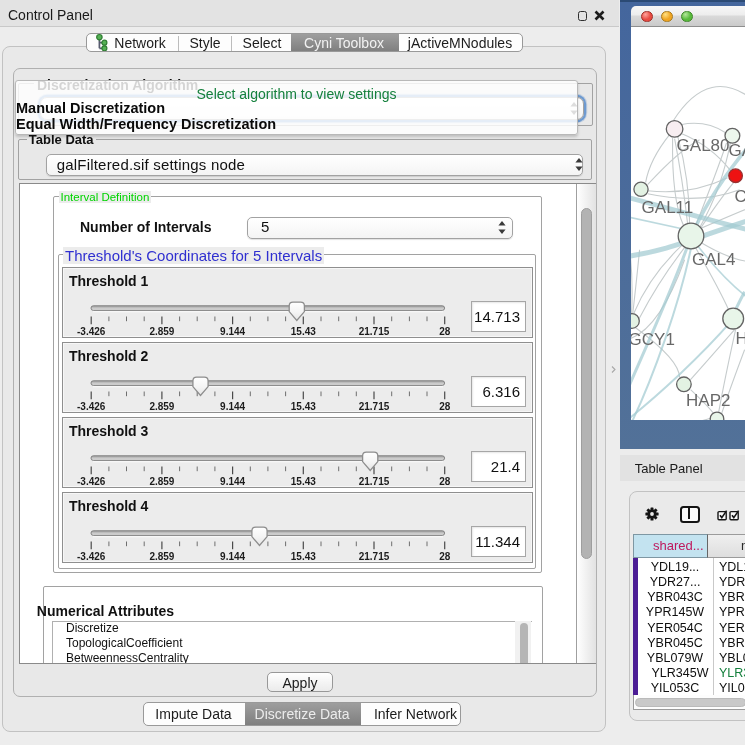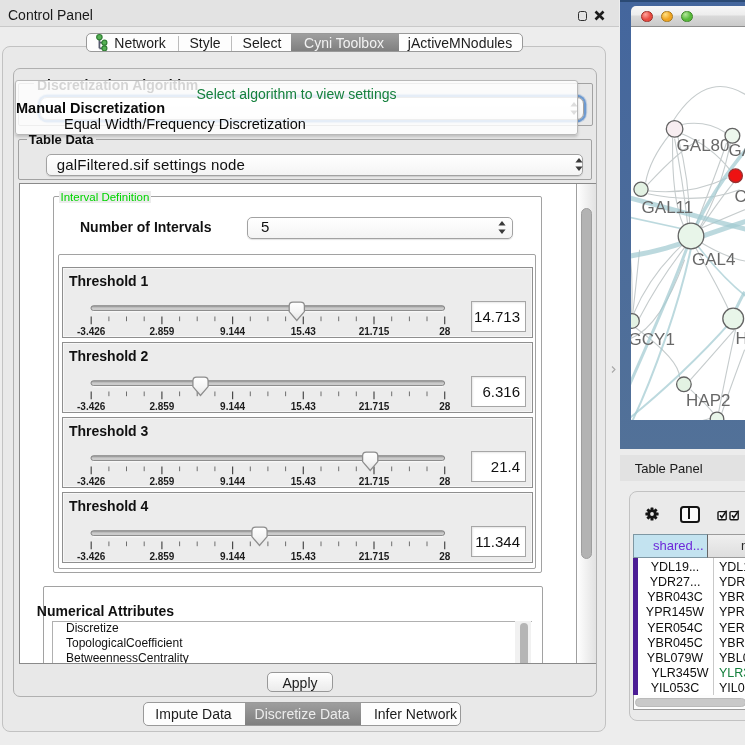--- a/index.html
+++ b/index.html
@@ -29,21 +29,21 @@
 <div class="combo" style="left:46px;top:153.5px;width:537px;height:22.5px;"></div>
 <div style="position:absolute;left:56.7px;top:156.5px;font-size:15px;line-height:15px;font-weight:normal;color:#111;white-space:nowrap;letter-spacing:0.2px;">galFiltered.sif settings node</div>
 <svg width="8" height="13" style="position:absolute;left:575px;top:158px;" xmlns="http://www.w3.org/2000/svg">
     <path d="M4,0 L7.6,4.6 L0.4,4.6 Z" fill="#3a3a3a"></path>
     <path d="M4,13 L0.4,8.4 L7.6,8.4 Z" fill="#3a3a3a"></path>
   </svg>
 <div style="position:absolute;left:15px;top:80.1px;width:563px;height:55.4px;background:rgba(255,255,255,0.82);
 border:1px solid #b8b8b8;border-radius:3px;box-shadow:0 2px 3px rgba(0,0,0,0.18);"></div>
 <div style="position:absolute;left:296.5px;top:86.5px;transform:translateX(-50%);font-size:14px;line-height:14px;font-weight:normal;color:#15803d;white-space:nowrap;">Select algorithm to view settings</div>
 <div style="position:absolute;left:16px;top:101px;font-size:14.5px;line-height:14.5px;font-weight:bold;color:#0a0a0a;white-space:nowrap;">Manual Discretization</div>
-<div style="position:absolute;left:16px;top:117px;font-size:14.5px;line-height:14.5px;font-weight:normal;color:#0a0a0a;white-space:nowrap;margin-left:48px;">Equal Width/Frequency Discretization</div>
+<div style="position:absolute;left:16px;top:117px;font-size:14.5px;line-height:14.5px;font-weight:bold;color:#0a0a0a;white-space:nowrap;">Equal Width/Frequency Discretization</div>
 <div style="position:absolute;left:86.3px;top:33px;width:437px;height:18.5px;background:#fdfdfd;
 border:1px solid #999;border-radius:5px;overflow:hidden;">
 <div style="position:absolute;left:203.6px;top:0;width:108px;height:18.5px;background:linear-gradient(#9e9e9e,#7c7c7c);"></div>
 <div style="position:absolute;left:91px;top:2px;width:1px;height:14.5px;background:#bcbcbc;"></div>
 <div style="position:absolute;left:144px;top:2px;width:1px;height:14.5px;background:#bcbcbc;"></div>
 </div>
 <svg width="14" height="18" style="position:absolute;left:94px;top:33px;" xmlns="http://www.w3.org/2000/svg">
     <path d="M5.4,4.2 L5.4,15.3 M5.4,9.7 L10.4,9.7 M5.4,15.3 L10.4,15.3" stroke="#565b6e" stroke-width="1.7" fill="none"></path>
     <circle cx="5.4" cy="4.2" r="2.7" fill="#55b255" stroke="#2f7d32" stroke-width="1.2"></circle>
     <circle cx="10.4" cy="9.7" r="2.5" fill="#55b255" stroke="#2f7d32" stroke-width="1.2"></circle>
@@ -59,20 +59,21 @@
 <div class="grp" style="left:32.5px;top:12px;width:489px;height:377px;"></div>
 <div style="position:absolute;left:38.5px;top:8px;font-size:11.5px;line-height:11.5px;font-weight:normal;color:#00d400;white-space:nowrap;"><span style="background:#ececec;padding:0 2px;">Interval Definition</span></div>
 <div style="position:absolute;left:60px;top:36.400000000000006px;font-size:14px;line-height:14px;font-weight:bold;color:#111;white-space:nowrap;">Number of Intervals</div>
 <div class="combo" style="left:227px;top:32.5px;width:266px;height:22px;"></div>
 <div style="position:absolute;left:241px;top:35px;font-size:15px;line-height:15px;font-weight:normal;color:#111;white-space:nowrap;">5</div>
 <svg width="8" height="13" style="position:absolute;left:478px;top:37px;" xmlns="http://www.w3.org/2000/svg">
       <path d="M4,0 L7.6,4.6 L0.4,4.6 Z" fill="#3a3a3a"></path>
       <path d="M4,13 L0.4,8.4 L7.6,8.4 Z" fill="#3a3a3a"></path>
     </svg>
 <div class="grp" style="left:38.3px;top:69.5px;width:478px;height:315px;"></div>
+<div style="position:absolute;left:43px;top:64px;font-size:15px;line-height:15px;font-weight:normal;color:#2f2fd0;white-space:nowrap;"><span style="background:#ececec;padding:0 2px;">Threshold's Coordinates for 5 Intervals</span></div>
 <div class="thp" style="left:42px;top:83px;">
 <div style="position:absolute;left:6px;top:6px;font-size:14px;line-height:14px;font-weight:bold;color:#111;">Threshold 1</div>
 <svg width="471" height="71" style="position:absolute;left:0;top:0;" xmlns="http://www.w3.org/2000/svg">
 <defs>
 <linearGradient id="tg83" x1="0" y1="0" x2="0" y2="1">
 <stop offset="0" stop-color="#9d9d9d"></stop>
             <stop offset="0.5" stop-color="#c7c7c7"></stop>
             <stop offset="1" stop-color="#dedede"></stop>
 </linearGradient>
 <linearGradient id="th83" x1="0" y1="0" x2="0" y2="1">
@@ -316,21 +317,21 @@
   </div>
 <svg width="12" height="12" style="position:absolute;left:716.5px;top:508.5px;" xmlns="http://www.w3.org/2000/svg">
 <rect x="1" y="2.6" width="8.2" height="8.2" rx="1" fill="#fafafa" stroke="#161616" stroke-width="1.4"></rect>
 <path d="M3,6.2 L4.8,8.6 L9.6,1.6" stroke="#161616" stroke-width="1.6" fill="none"></path>
   </svg>
 <svg width="12" height="12" style="position:absolute;left:729.2px;top:508.5px;" xmlns="http://www.w3.org/2000/svg">
 <rect x="1" y="2.6" width="8.2" height="8.2" rx="1" fill="#fafafa" stroke="#161616" stroke-width="1.4"></rect>
 <path d="M3,6.2 L4.8,8.6 L9.6,1.6" stroke="#161616" stroke-width="1.6" fill="none"></path>
   </svg>
 <div style="position:absolute;left:632.5px;top:534px;width:75.1px;height:24.3px;background:#c3e3f0;border:1px solid #7e97a3;border-right:1px solid #666;
-font-size:13px;line-height:22.5px;color:#6d28d9;">
+font-size:13px;line-height:22.5px;color:#be185d;">
     <span style="position:absolute;left:19.5px;">shared...</span>
   </div>
 <div style="position:absolute;left:707.6px;top:534px;width:40px;height:24.3px;background:linear-gradient(#efefef,#dedede);border:1px solid #9b9b9b;border-left:none;
 font-size:13px;line-height:22.5px;color:#2a2a2a;">
     <span style="position:absolute;left:33.5px;">n...</span>
   </div>
 <div style="position:absolute;left:632.5px;top:558.3px;width:112.5px;height:136.8px;background:#fff;border-left:5px solid #4c1d95;overflow:hidden;">
 <div style="position:absolute;left:75.1px;top:0;width:1px;height:136.8px;background:#c9c9c9;"></div>
 <div style="position:absolute;left:0;top:1.9px;width:75px;text-align:center;font-size:12.5px;line-height:14px;color:#0f0f0f;">YDL19...</div>
 <div style="position:absolute;left:81.5px;top:1.9px;font-size:12.5px;line-height:14px;color:#0f0f0f;white-space:nowrap;">YDL1</div>

